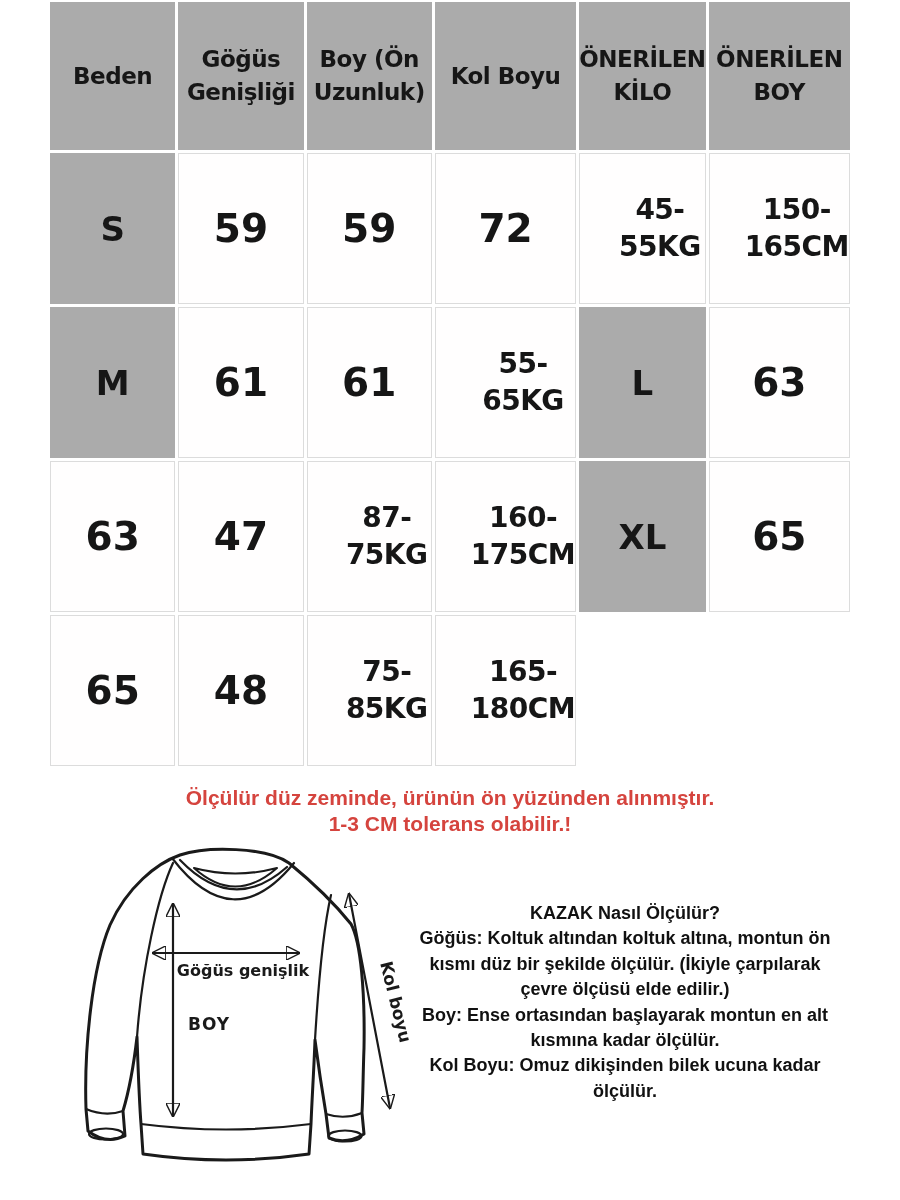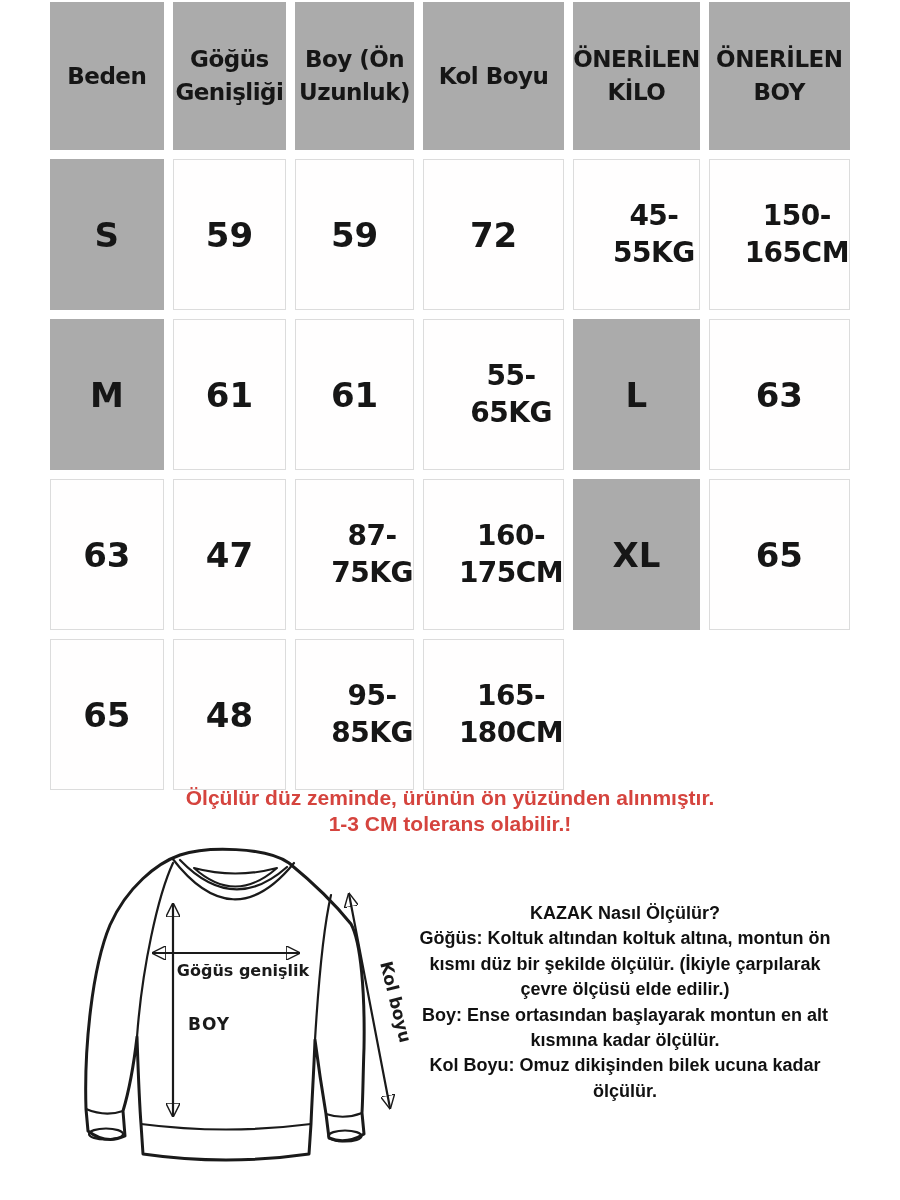--- a/index.html
+++ b/index.html
@@ -2,27 +2,27 @@
 <html><head>
 <meta charset="utf-8">
 <style>
   html,body{margin:0;padding:0;background:#ffffff;}
   #page{position:relative;width:900px;height:1200px;background:#ffffff;overflow:hidden;
         font-family:"DejaVu Sans",sans-serif;color:#161616;}
 
   
   .size-table{position:absolute;left:50px;top:2px;width:800px;
               display:grid;grid-template-columns:repeat(6,1fr);
-              grid-template-rows:148px repeat(4,151px);gap:9px;}
+              grid-template-rows:148px repeat(4,151px);gap:3px;}
   .cell{display:flex;align-items:center;justify-content:center;
         text-align:center;white-space:pre-line;}
   .hcell{background:#ababab;font-weight:bold;font-size:23px;line-height:1.42;letter-spacing:-0.5px;}
   .scell{background:#ababab;font-weight:bold;font-size:34px;}
   .vcell{background:#fffefe;border:1px solid #dcdcdc;font-weight:bold;}
-  .num{font-size:34px;text-align:right;}
+  .num{font-size:39px;text-align:right;}
   .range{font-size:28px;line-height:1.3;letter-spacing:-0.5px;padding-left:35px;}
 
   
   .notice{position:absolute;left:0;top:785px;width:900px;text-align:center;
           font-family:"Liberation Sans",sans-serif;font-weight:bold;
           font-size:21px;line-height:26px;color:#d5443e;}
 
   
   .diagram{position:absolute;left:42px;top:843px;}
   .diagram path,.diagram line,.diagram ellipse{fill:none;stroke:#1a1a1a;stroke-linecap:round;stroke-linejoin:round;}
@@ -75,21 +75,21 @@
     <div class="cell vcell num">47</div>
     <div class="cell vcell range">87-
 75KG</div>
     <div class="cell vcell range">160-
 175CM</div>
 
     <div class="cell scell">XL</div>
     <div class="cell vcell num">65</div>
     <div class="cell vcell num">65</div>
     <div class="cell vcell num">48</div>
-    <div class="cell vcell range">95-
+    <div class="cell vcell range">75-
 85KG</div>
     <div class="cell vcell range">165-
 180CM</div>
   </div>
 
   <div class="notice">
     <div>Ölçülür düz zeminde, ürünün ön yüzünden alınmıştır.</div>
     <div>1-3 CM tolerans olabilir.!</div>
   </div>
 

